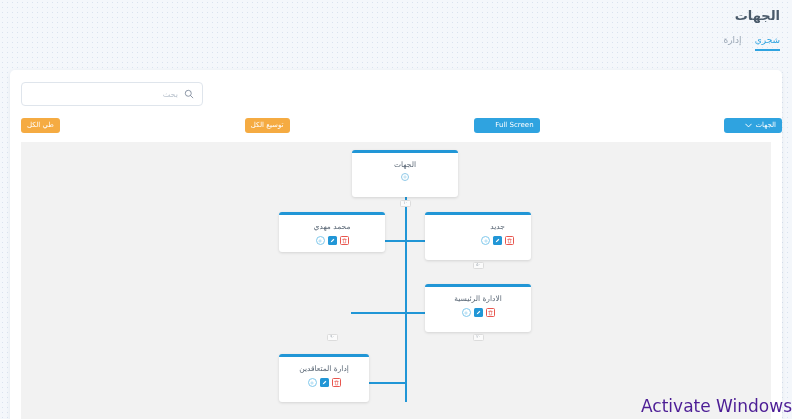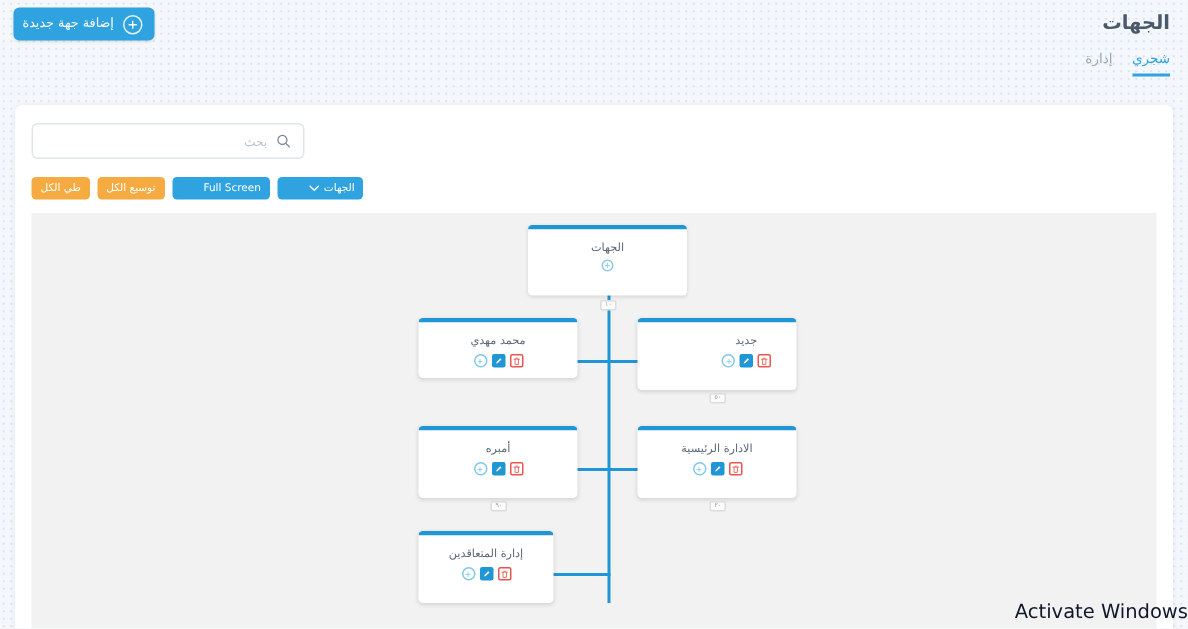--- a/index.html
+++ b/index.html
@@ -141,21 +141,21 @@
 
   
   .toolbar {
     position: absolute;
     top: 48px;
     right: 0;
     left: 11px;
     height: 20px;
     display: flex;
     flex-direction: row-reverse;
-    justify-content: flex-start;
+    justify-content: space-between;
     gap: 5px;
   }
   .tb-btn {
     height: 15px;
     border: none;
     border-radius: 3px;
     font-family: inherit;
     font-size: 7px;
     color: #fff;
     padding: 0 6px;
@@ -257,46 +257,38 @@
   .watermark {
     position: absolute;
     right: 0px;
     bottom: 2px;
     text-align: right;
     direction: ltr;
     pointer-events: none;
     user-select: none;
   }
   .wm-title {
-    font-size: 13px;
-    color: #0f172a;
+    font-size: 17px;
+    color: #4c1d95;
     line-height: 1.25;
     text-align: center;
   }
   .wm-sub {
     font-size: 8.5px;
     color: #b8bcc0;
     line-height: 1.3;
   }
 </style>
 </head>
 <body>
 
 <div class="topbar">
 
   <div class="page-title">الجهات</div>
 
-  <button class="add-btn">
-    <span class="plus-circle">
-      <svg width="7" height="7" viewBox="0 0 10 10" aria-hidden="true">
-        <path d="M5 1.6 V8.4 M1.6 5 H8.4" stroke="#ffffff" stroke-width="1.3" stroke-linecap="round"></path>
-      </svg>
-    </span>
-    <span>إضافة جهة جديدة</span>
-  </button>
 
   <div class="tabs">
     <div class="tab active">شجري</div>
     <div class="tab">إدارة</div>
   </div>
 
 </div>
 
 <div class="card">
 
@@ -407,40 +399,20 @@
         </span>
         <span class="act act-add">
           <svg width="4" height="4" viewBox="0 0 8 8" aria-hidden="true">
             <path d="M4 1.3 V6.7 M1.3 4 H6.7" stroke="#7fc8ec" stroke-width="1.1" stroke-linecap="round"></path>
           </svg>
         </span>
       </div>
     </div>
     <div class="count-badge" style="left:452px; top:192px;">٢٠</div>
 
-    <div class="node" style="left:258px; top:142px; width:106px; height:48px;">
-      <div class="node-label">أمبره</div>
-      <div class="node-actions">
-        <span class="act act-del">
-          <svg width="5" height="6" viewBox="0 0 8 9" aria-hidden="true">
-            <path d="M1 2 H7 M2.2 2 V7.6 H5.8 V2 M3.2 1 H4.8" fill="none" stroke="#e8564f" stroke-width="0.9" stroke-linecap="round" stroke-linejoin="round"></path>
-          </svg>
-        </span>
-        <span class="act act-edit">
-          <svg width="5" height="5" viewBox="0 0 8 8" aria-hidden="true">
-            <path d="M1.2 6.8 L1.7 5.2 L5.6 1.3 L6.9 2.6 L3 6.5 Z" fill="#ffffff"></path>
-          </svg>
-        </span>
-        <span class="act act-add">
-          <svg width="4" height="4" viewBox="0 0 8 8" aria-hidden="true">
-            <path d="M4 1.3 V6.7 M1.3 4 H6.7" stroke="#7fc8ec" stroke-width="1.1" stroke-linecap="round"></path>
-          </svg>
-        </span>
-      </div>
-    </div>
     <div class="count-badge" style="left:306px; top:192px;">٩٠</div>
 
     <div class="node" style="left:258px; top:212px; width:90px; height:48px;">
       <div class="node-label">إدارة المتعاقدين</div>
       <div class="node-actions">
         <span class="act act-del">
           <svg width="5" height="6" viewBox="0 0 8 9" aria-hidden="true">
             <path d="M1 2 H7 M2.2 2 V7.6 H5.8 V2 M3.2 1 H4.8" fill="none" stroke="#e8564f" stroke-width="0.9" stroke-linecap="round" stroke-linejoin="round"></path>
           </svg>
         </span>

